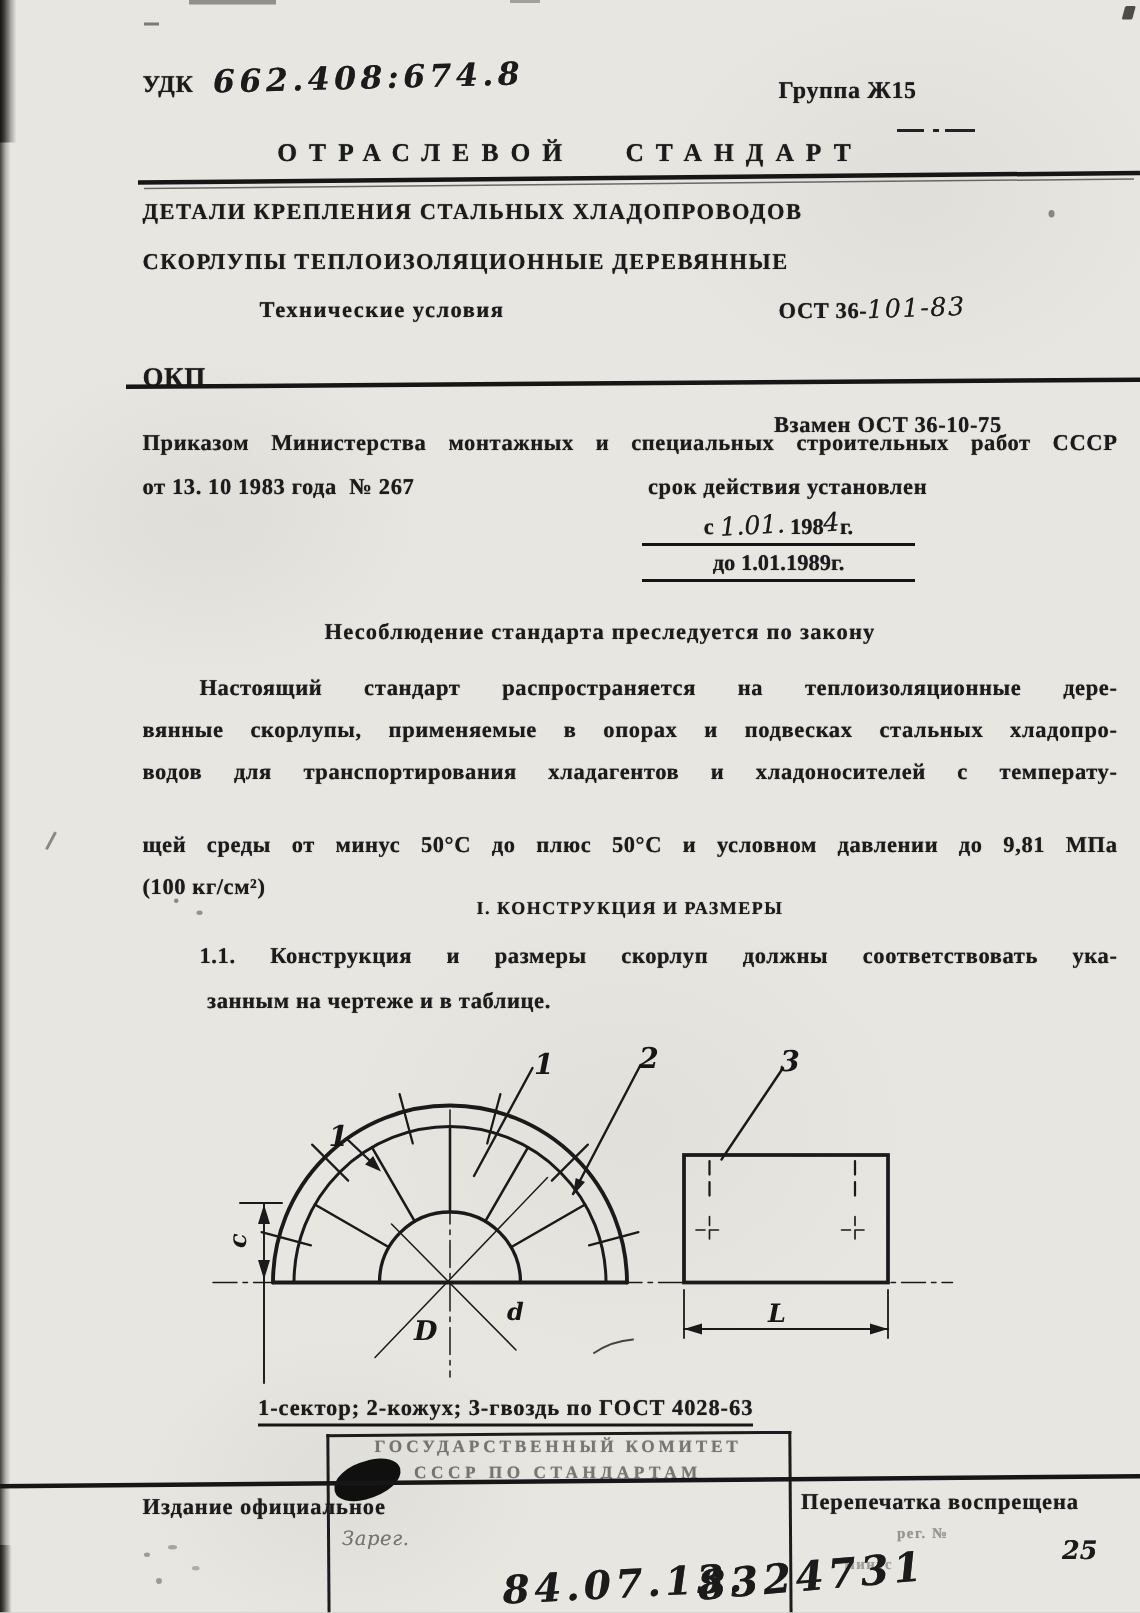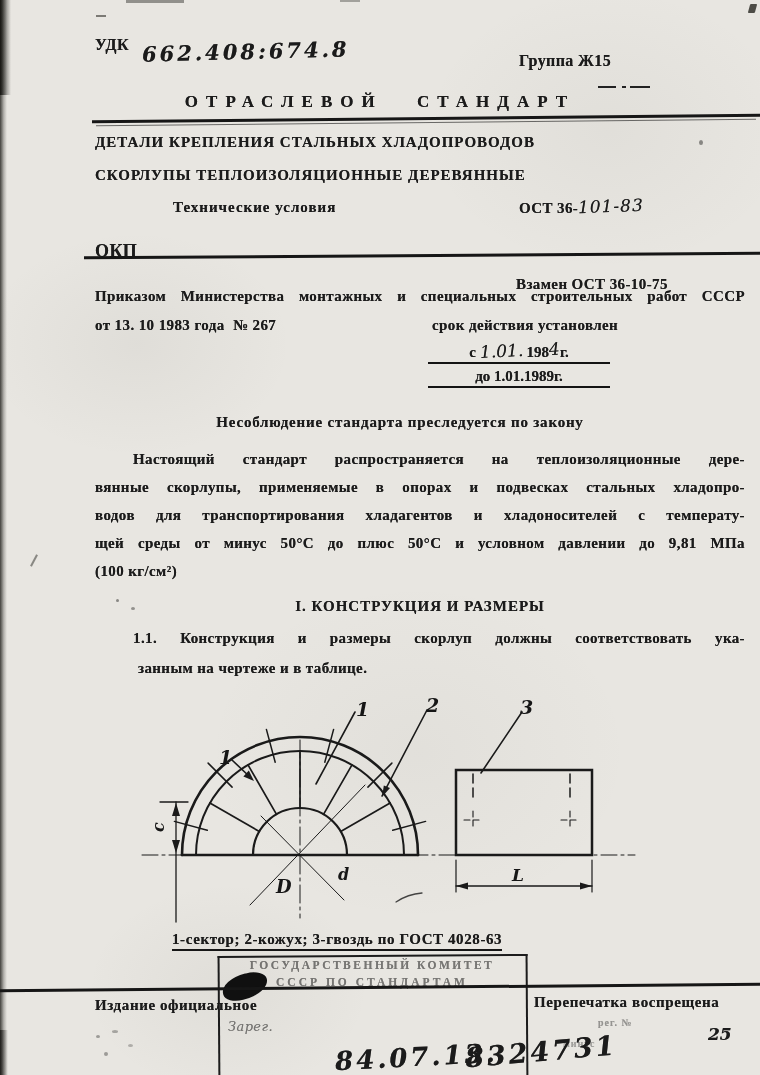--- a/index.html
+++ b/index.html
@@ -38,21 +38,21 @@
   <div style="position:absolute;left:96px;top:15px;width:10px;height:2px;background:#33322d;opacity:.6;"></div>
   <div style="position:absolute;left:33px;top:554px;width:2px;height:13px;background:#4a4944;opacity:.6;transform:rotate(28deg);"></div>
   <div class="speck" style="left:116px;top:599px;width:3px;height:3px;opacity:.5;"></div>
   <div class="speck" style="left:131px;top:607px;width:4px;height:3px;opacity:.45;"></div>
   <div class="speck" style="left:699px;top:140px;width:4px;height:5px;opacity:.5;"></div>
   <div class="speck" style="left:96px;top:1035px;width:4px;height:3px;opacity:.4;"></div>
   <div class="speck" style="left:112px;top:1030px;width:6px;height:3px;opacity:.35;"></div>
   <div class="speck" style="left:104px;top:1052px;width:4px;height:4px;opacity:.4;"></div>
   <div class="speck" style="left:128px;top:1044px;width:5px;height:3px;opacity:.3;"></div>
 
-  <span class="typed" style="left:95px;top:36px;font-size:16px;">УДК</span>
+  <span class="typed" style="left:95px;top:48px;font-size:16px;">УДК</span>
   <span class="typed hand" style="left:142px;top:39px;font-size:21px;letter-spacing:3px;transform:rotate(-1.5deg);font-weight:bold;">662.408:674.8</span>
   <span class="typed" style="left:519px;top:52px;font-size:16px;">Группа Ж15</span>
   <div style="position:absolute;left:598px;top:86px;width:52px;height:2px;background:linear-gradient(to right,#222 0 18px,transparent 18px 24px,#222 24px 28px,transparent 28px 32px,#222 32px 52px);"></div>
 
   <div class="typed" style="left:0;top:92px;width:760px;text-align:center;font-size:17px;letter-spacing:8px;word-spacing:22px;">ОТРАСЛЕВОЙ СТАНДАРТ</div>
   <div class="rule" style="left:92px;top:117px;width:668px;height:3px;transform:rotate(-0.55deg);"></div>
   <div class="rule" style="left:96px;top:122px;width:660px;height:1px;opacity:.6;transform:rotate(-0.55deg);"></div>
 
   <div class="typed" style="left:95px;top:134px;font-size:15px;letter-spacing:1px;">ДЕТАЛИ КРЕПЛЕНИЯ СТАЛЬНЫХ ХЛАДОПРОВОДОВ</div>
   <div class="typed" style="left:95px;top:167px;font-size:15px;letter-spacing:1px;">СКОРЛУПЫ ТЕПЛОИЗОЛЯЦИОННЫЕ ДЕРЕВЯННЫЕ</div>
@@ -69,25 +69,25 @@
 
   <div class="date-row" style="top:341px;font-size:15px;"><span>с </span><span class="hand" style="font-size:17px;display:inline-block;transform:rotate(-3deg);">1.01.</span><span> 198</span><span class="hand" style="font-size:17px;display:inline-block;transform:rotate(-4deg) translateY(-2px);">4</span><span>г.</span></div>
   <div class="date-row" style="top:368px;font-size:15px;">до 1.01.1989г.</div>
 
   <div class="typed" style="left:95px;top:414px;width:610px;text-align:center;font-size:15px;letter-spacing:.8px;">Несоблюдение стандарта преследуется по закону</div>
 
   <div style="position:absolute;left:95px;top:451px;width:650px;">
     <div class="typed jline" style="position:relative;font-size:15px;text-indent:38px;height:28px;">Настоящий стандарт распространяется на теплоизоляционные дере-</div>
     <div class="typed jline" style="position:relative;font-size:15px;height:28px;">вянные скорлупы, применяемые в опорах и подвесках стальных хладопро-</div>
     <div class="typed jline" style="position:relative;font-size:15px;height:28px;">водов для транспортирования хладагентов и хладоносителей с температу-</div>
-    <div class="typed jline" style="position:relative;font-size:15px;height:28px;">щей среды от минус 50°С до плюс 50°С и условном давлении до 9,81 МПа</div>
+    <div class="typed jline" style="position:relative;font-size:15px;height:28px;margin-top:21px;">щей среды от минус 50°С до плюс 50°С и условном давлении до 9,81 МПа</div>
     <div class="typed" style="position:relative;font-size:15px;height:28px;">(100 кг/см²)</div>
   </div>
 
-  <div class="typed" style="left:95px;top:598px;width:650px;text-align:center;font-size:15px;letter-spacing:1px;">I. КОНСТРУКЦИЯ И РАЗМЕРЫ</div>
+  <div class="typed" style="left:95px;top:598px;width:650px;text-align:center;font-size:12px;letter-spacing:1px;">I. КОНСТРУКЦИЯ И РАЗМЕРЫ</div>
   <div style="position:absolute;left:95px;top:630px;width:650px;">
     <div class="typed jline" style="position:relative;font-size:15px;text-indent:38px;height:30px;">1.1. Конструкция и размеры скорлуп должны соответствовать ука-</div>
     <div class="typed" style="position:relative;font-size:15px;height:30px;margin-left:43px;">занным на чертеже и в таблице.</div>
   </div>
 
   <svg style="position:absolute;left:130px;top:690px;" width="510" height="240" viewBox="0 0 510 240">
     <g stroke="#1a1a1a" fill="none" stroke-linecap="round">
 
       <path d="M 12 165 L 505 165" stroke-width="1" stroke-dasharray="16 4 3 4"></path>
       <path d="M 170 50 L 170 228" stroke-width="1" stroke-dasharray="18 4 3 4"></path>

